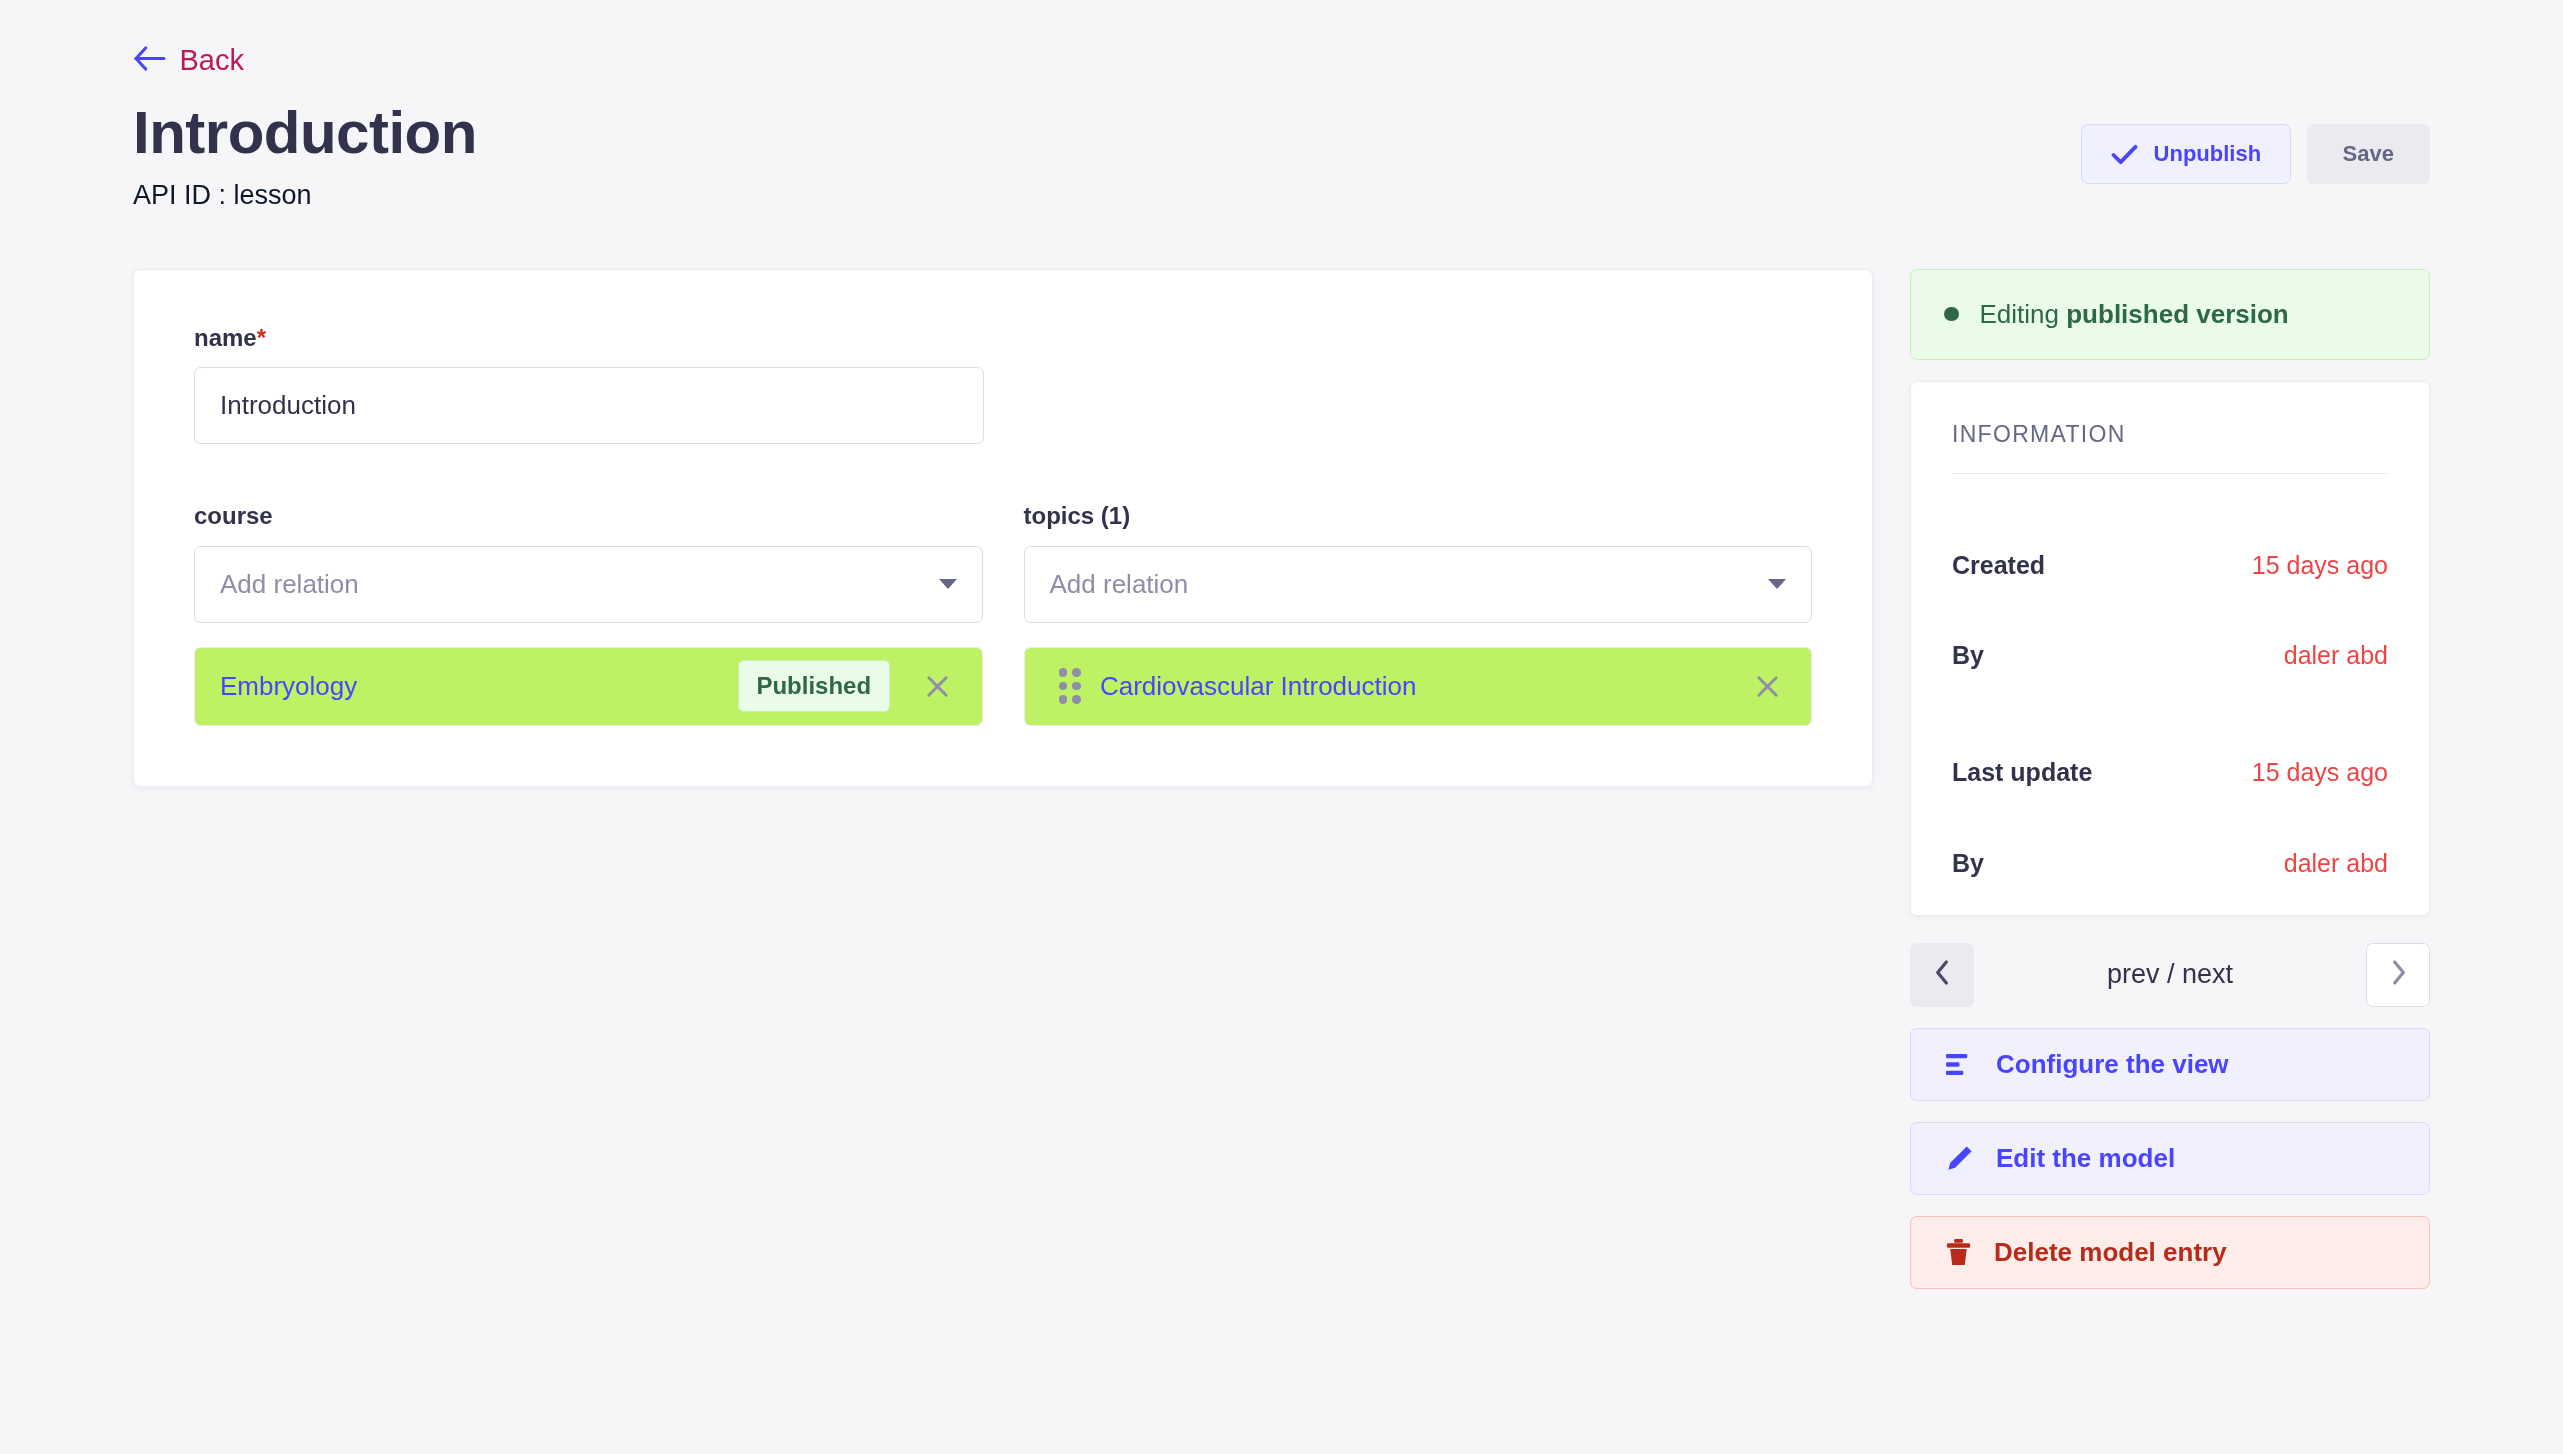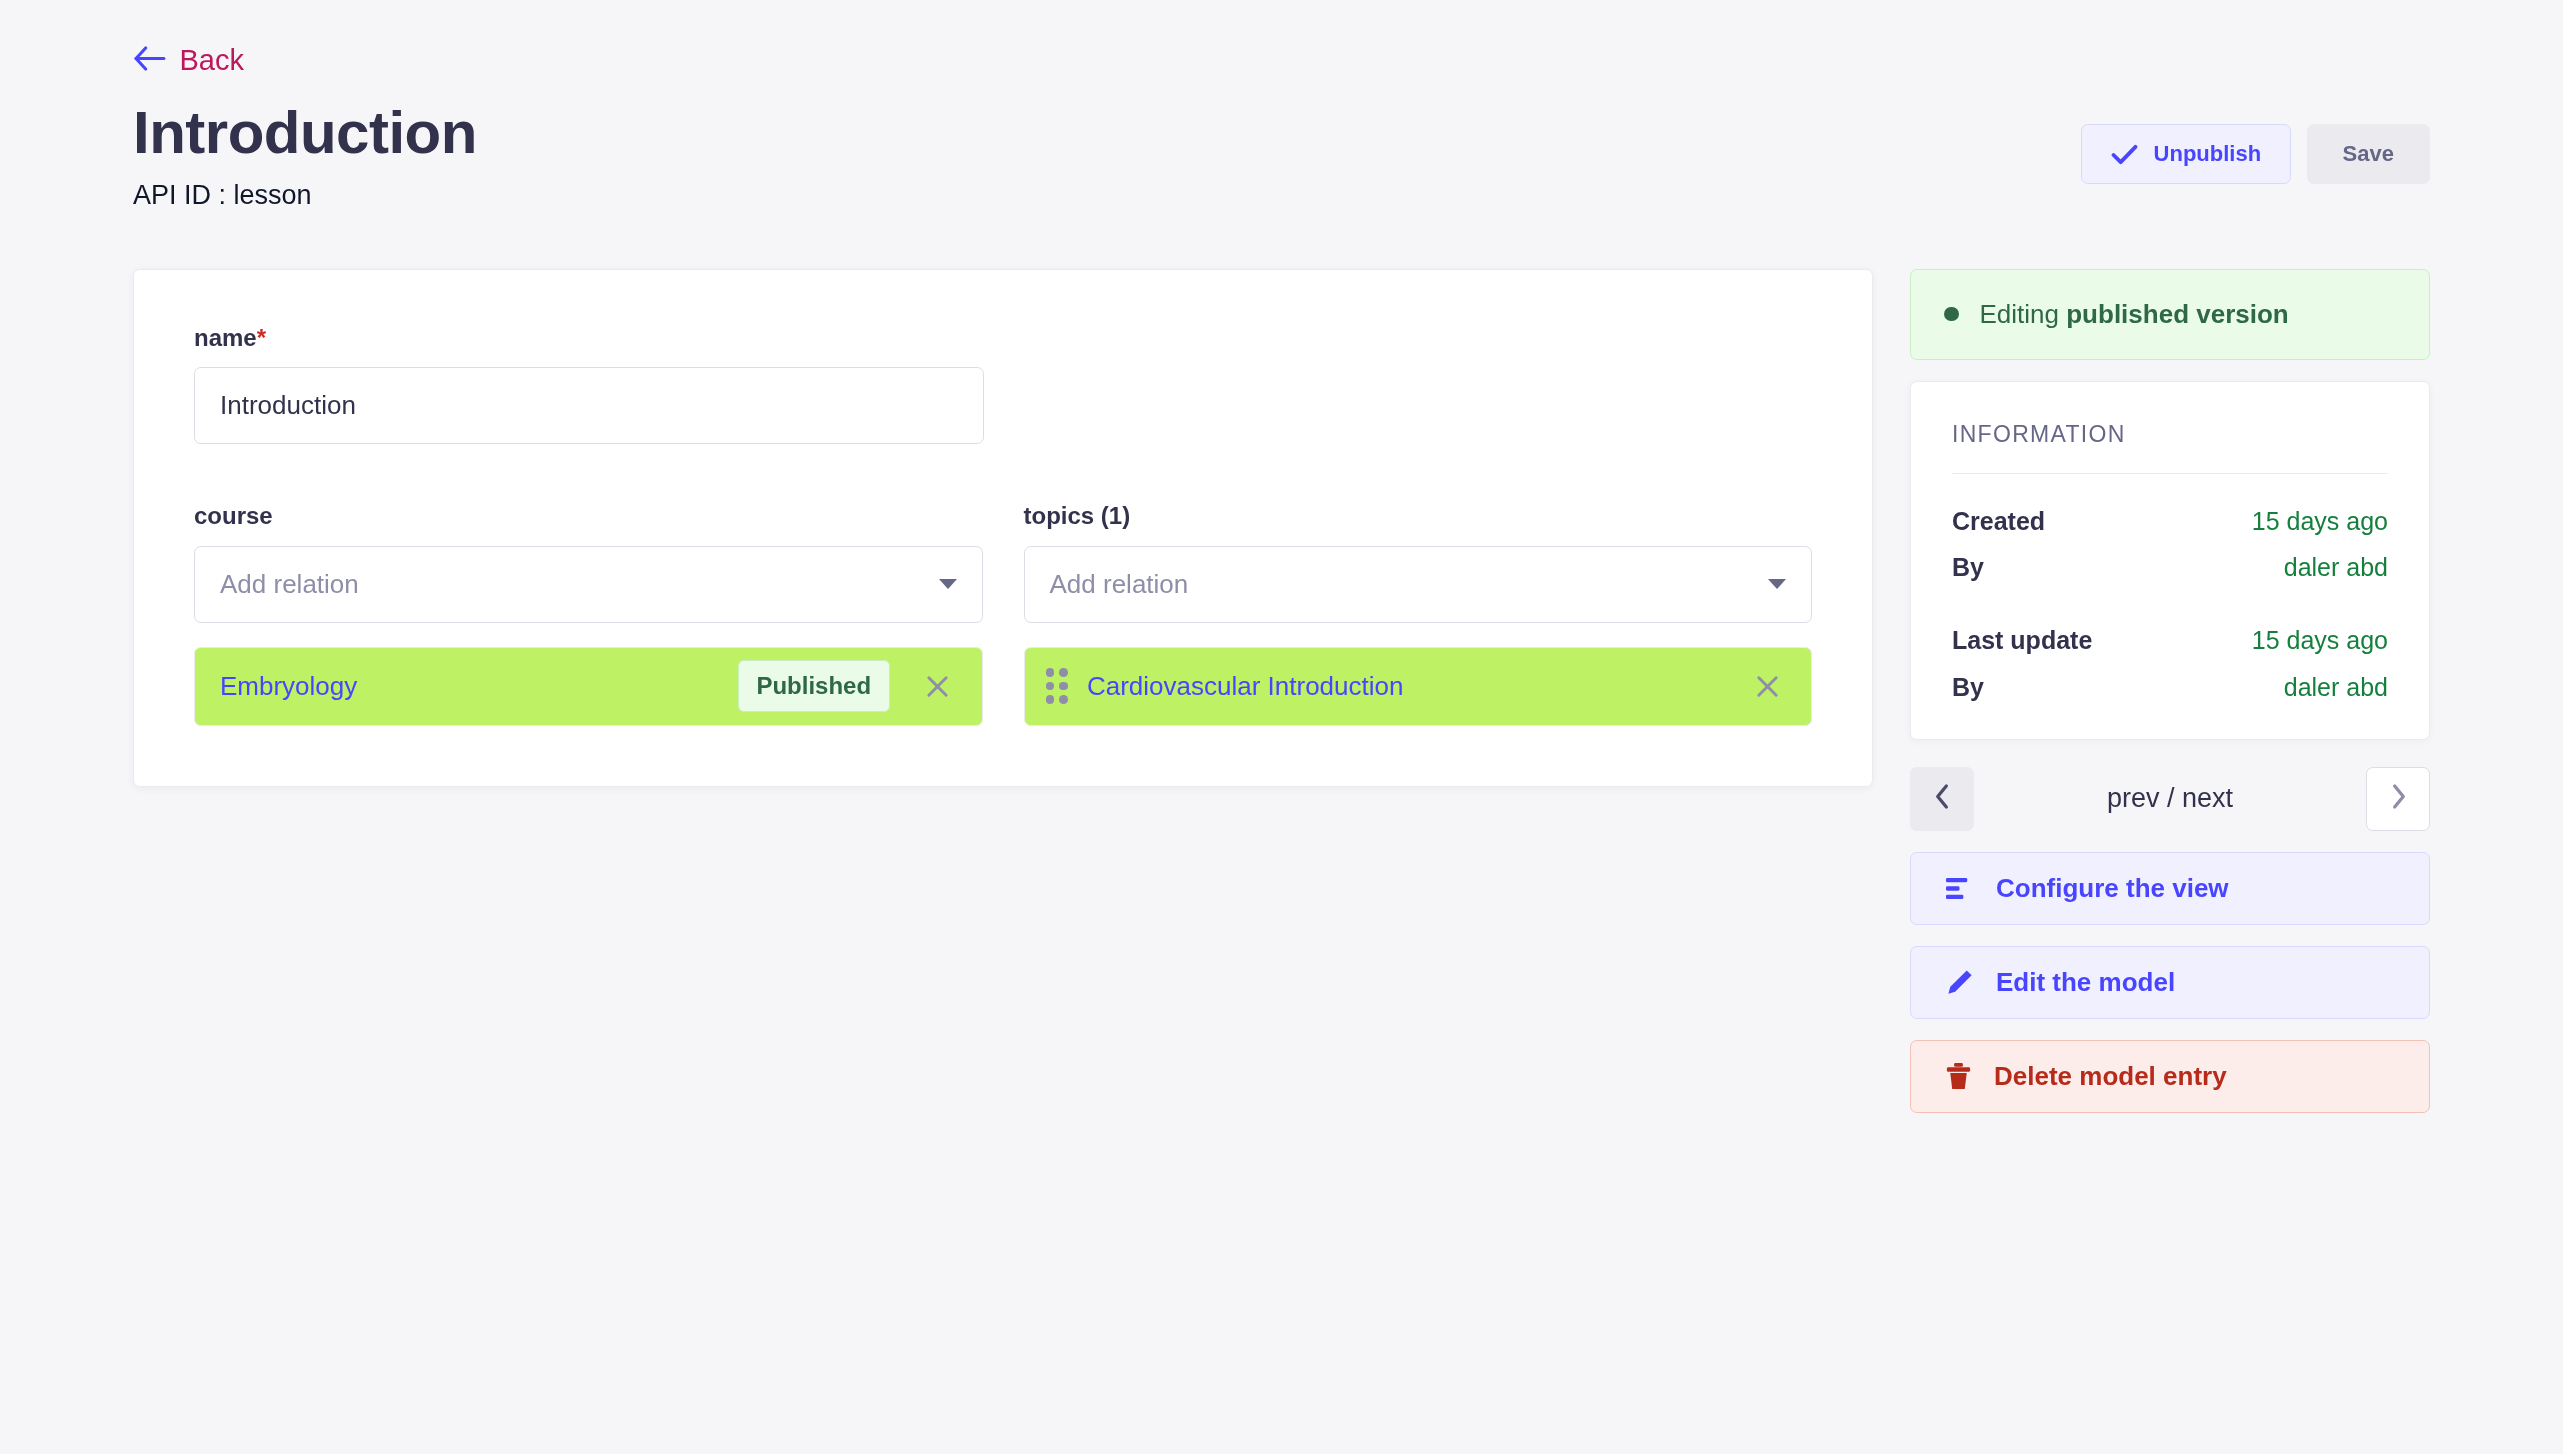--- a/index.html
+++ b/index.html
@@ -172,21 +172,21 @@
     min-height: 79px;
     box-sizing: border-box;
     border: 1px solid #eaeaef;
     border-radius: 6.8px;
     background: #bef264;
     display: flex;
     align-items: center;
     padding: 0 23px 0 25px;
     gap: 19.3px;
   }
-  .relation-item.draggable { padding-left: 21px; }
+  .relation-item.draggable { padding-left: 34px; }
 
   .drag-handle {
     display: grid;
     grid-template-columns: repeat(2, 8.7px);
     grid-template-rows: repeat(3, 8.7px);
     gap: 4.8px;
     cursor: grab;
     flex: 0 0 auto;
   }
   .drag-handle span {
@@ -278,21 +278,21 @@
   }
   .info-row {
     display: flex;
     justify-content: space-between;
     align-items: baseline;
     font-size: 25px;
     margin-bottom: 17.4px;
   }
   .info-row:last-child { margin-bottom: 0; }
   .info-row .k { font-weight: bold; color: #32324d; }
-  .info-row .v { color: #15803d; }
+  .info-row .v { color: #ef4444; margin-top: 44px; }
   .info-gap { height: 27px; }
 
   .prevnext {
     margin-top: 27px;
     display: flex;
     align-items: center;
     justify-content: space-between;
   }
   .pn-btn {
     width: 64px;

